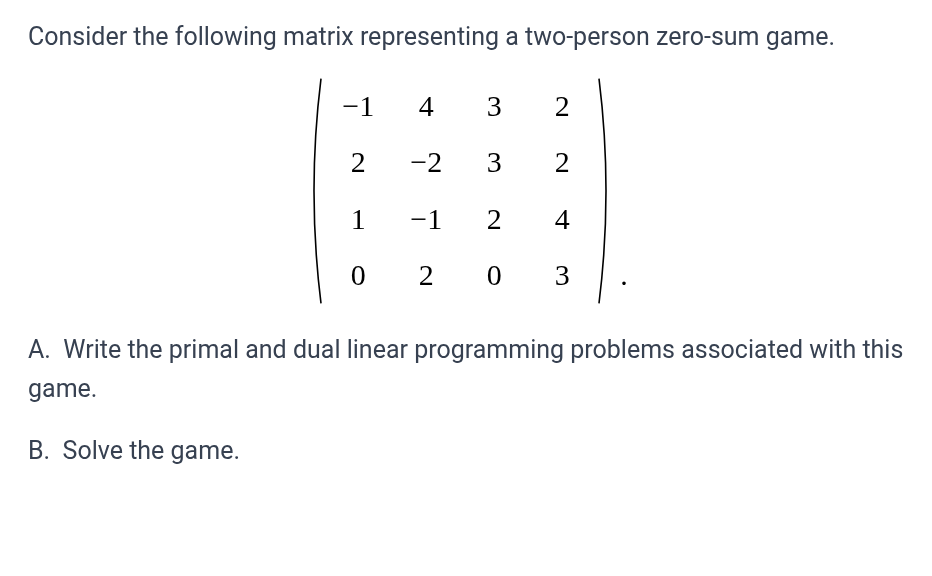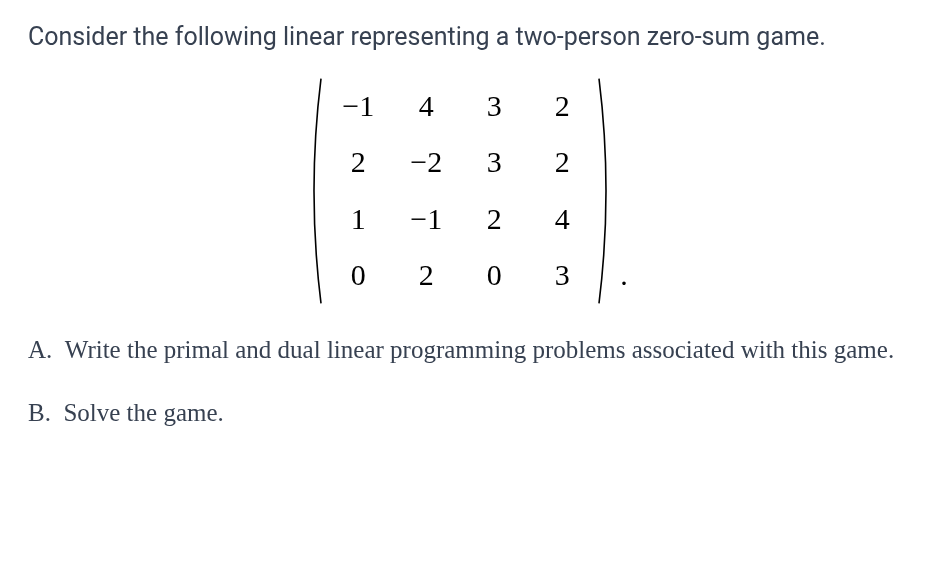--- a/index.html
+++ b/index.html
@@ -58,27 +58,26 @@
     }
     .period {
       align-self: flex-end;
       padding-bottom: 8px;
       padding-left: 4px;
       font-family: "Times New Roman", Times, serif;
       font-size: 30px;
     }
     .question-a, .question-b {
       margin-top: 24px;
-      font-family: Liberation Serif, serif;
     }
   </style>
 </head>
 <body>
 
-<div class="intro">Consider the following linear representing a two-person zero-sum game.</div>
+<div class="intro">Consider the following matrix representing a two-person zero-sum game.</div>
 
 <div class="matrix-wrap">
   <div class="matrix">
     <div class="paren">
       <svg viewBox="0 0 20 190" preserveAspectRatio="none">
         <path d="M 17 3 Q 3 95 17 187" stroke="#000" stroke-width="1.6" fill="none"></path>
       </svg>
     </div>
     <div class="matrix-body">
       <span class="mcell">−1</span>

